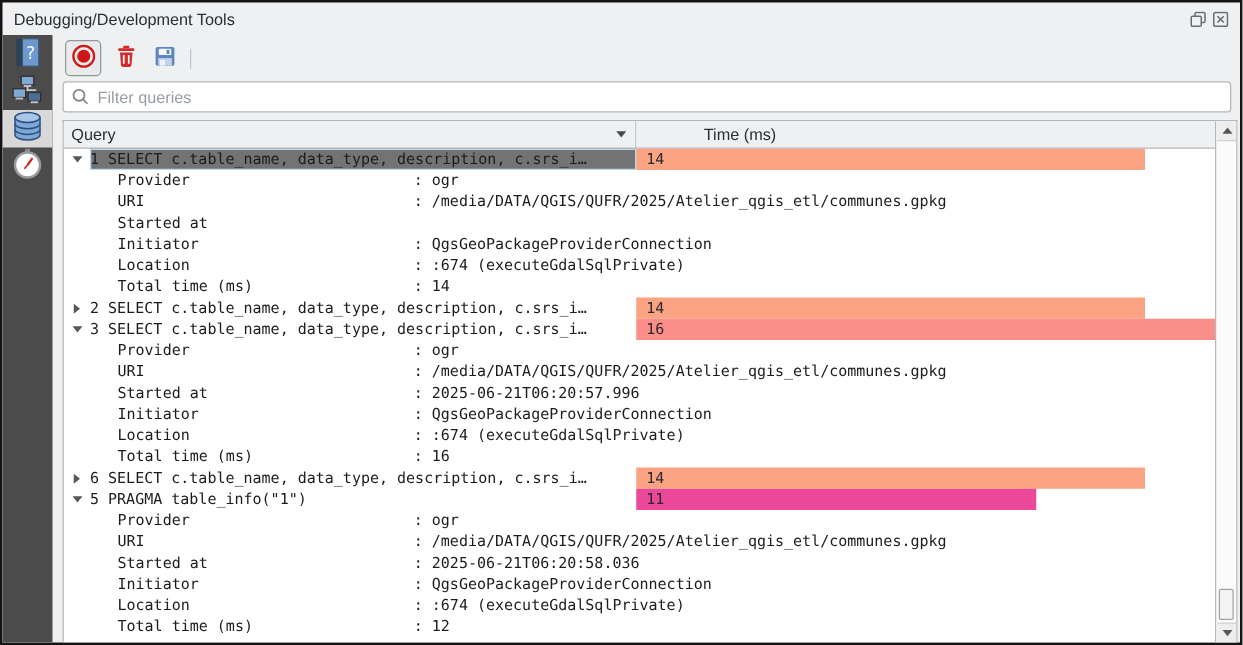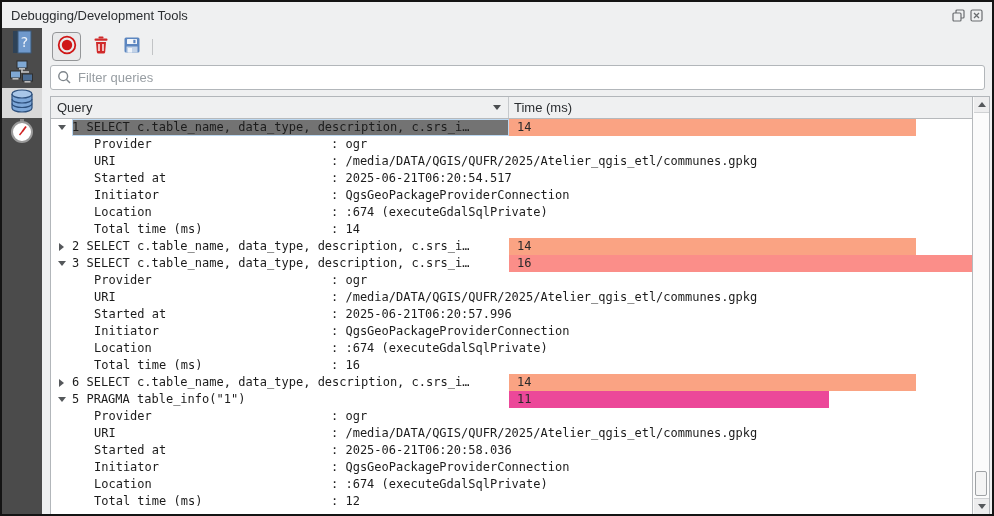--- a/index.html
+++ b/index.html
@@ -28,26 +28,26 @@
   .tb-sep{ width:1px; height:16px; background:#c2c4c6; }
   
   .search{ position:absolute; left:8px; right:7px; top:37px; height:25px; }
   .search input{ width:100%; height:25px; border:1px solid #b2b6ba; border-radius:3px; background:#fff;
     padding:0 17px 0 27px; font-size:13px; color:#34383b; font-family:"Liberation Sans",sans-serif; outline:none; }
   .search input::placeholder{ color:#989ea3; }
   .search-icon{ position:absolute; left:7px; top:5px; }
   
   .table{ position:absolute; left:8px; right:2px; top:68px; bottom:0; background:#fff;
     border:1px solid #b2b6ba; border-bottom:none; overflow:hidden; }
-  .thead{ display:flex; height:22px; background:#eff0f1; border-bottom:1px solid #b6b9bc; width:calc(100% - 17px); }
+  .thead{ display:flex; height:22px; background:#eff0f1; border-bottom:1px solid #b6b9bc; width:calc(100% - 17px);gap:13px; }
   .th{ font-size:13px; color:#2b2e31; display:flex; align-items:center; }
   .th-query{ width:458px; padding-left:6px; border-right:1px solid #c6c9cc; }
   .sort-ind{ margin-left:auto; margin-right:7px; width:0; height:0;
     border-left:4px solid transparent; border-right:4px solid transparent; border-top:5px solid #4a4d50; }
-  .th-time{ flex:1; padding-left:5px; }
+  .th-time{ flex:1; padding-left:5px;margin-left:36px; }
   .tbody{ position:relative; }
   .row{ height:17px; display:flex; align-items:center; font-family:"DejaVu Sans Mono",monospace;
     font-size:12px; color:#1c1c1c; white-space:pre; line-height:17px; }
   .q-arrow{ width:21px; display:flex; align-items:center; justify-content:center; flex:none; }
   .tri-down{ width:0;height:0;border-left:4px solid transparent;border-right:4px solid transparent;border-top:5px solid #55585b; }
   .tri-right{ width:0;height:0;border-top:4px solid transparent;border-bottom:4px solid transparent;border-left:5px solid #55585b; }
   .q-text{ width:437px; height:17px; overflow:hidden; flex:none; }
   .q-text.selected{ background:#737373; box-shadow:inset 0 0 0 1px #bcd8f1; }
   .q-time{ width:465px; height:17px; flex:none; }
   .bar{ display:block; height:17px; padding-left:8px; color:#2a2a2a; }
@@ -185,21 +185,21 @@
             <span class="sort-ind"></span>
           </div>
           <div class="th th-time">
             <span>Time (ms)</span>
           </div>
         </div>
         <div class="tbody">
             <div class="row query-row"><span class="q-arrow"><span class="tri-down"></span></span><span class="q-text selected">1 SELECT c.table_name, data_type, description, c.srs_i…</span><span class="q-time"><span class="bar" style="width: 87.5%; background: rgb(250, 163, 131);">14</span></span></div>
             <div class="row detail-row"><span class="d-label">Provider</span><span class="d-value">: ogr</span></div>
             <div class="row detail-row"><span class="d-label">URI</span><span class="d-value">: /media/DATA/QGIS/QUFR/2025/Atelier_qgis_etl/communes.gpkg</span></div>
-            <div class="row detail-row"><span class="d-label">Started at</span><span class="d-value">: 2025-06-21T06:20:54.517</span></div>
+            <div class="row detail-row"><span class="d-label">Started at</span></div>
             <div class="row detail-row"><span class="d-label">Initiator</span><span class="d-value">: QgsGeoPackageProviderConnection</span></div>
             <div class="row detail-row"><span class="d-label">Location</span><span class="d-value">: :674 (executeGdalSqlPrivate)</span></div>
             <div class="row detail-row"><span class="d-label">Total time (ms)</span><span class="d-value">: 14</span></div>
             <div class="row query-row"><span class="q-arrow"><span class="tri-right"></span></span><span class="q-text">2 SELECT c.table_name, data_type, description, c.srs_i…</span><span class="q-time"><span class="bar" style="width: 87.5%; background: rgb(250, 163, 131);">14</span></span></div>
             <div class="row query-row"><span class="q-arrow"><span class="tri-down"></span></span><span class="q-text">3 SELECT c.table_name, data_type, description, c.srs_i…</span><span class="q-time"><span class="bar" style="width: 100%; background: rgb(251, 142, 137);">16</span></span></div>
             <div class="row detail-row"><span class="d-label">Provider</span><span class="d-value">: ogr</span></div>
             <div class="row detail-row"><span class="d-label">URI</span><span class="d-value">: /media/DATA/QGIS/QUFR/2025/Atelier_qgis_etl/communes.gpkg</span></div>
             <div class="row detail-row"><span class="d-label">Started at</span><span class="d-value">: 2025-06-21T06:20:57.996</span></div>
             <div class="row detail-row"><span class="d-label">Initiator</span><span class="d-value">: QgsGeoPackageProviderConnection</span></div>
             <div class="row detail-row"><span class="d-label">Location</span><span class="d-value">: :674 (executeGdalSqlPrivate)</span></div>

